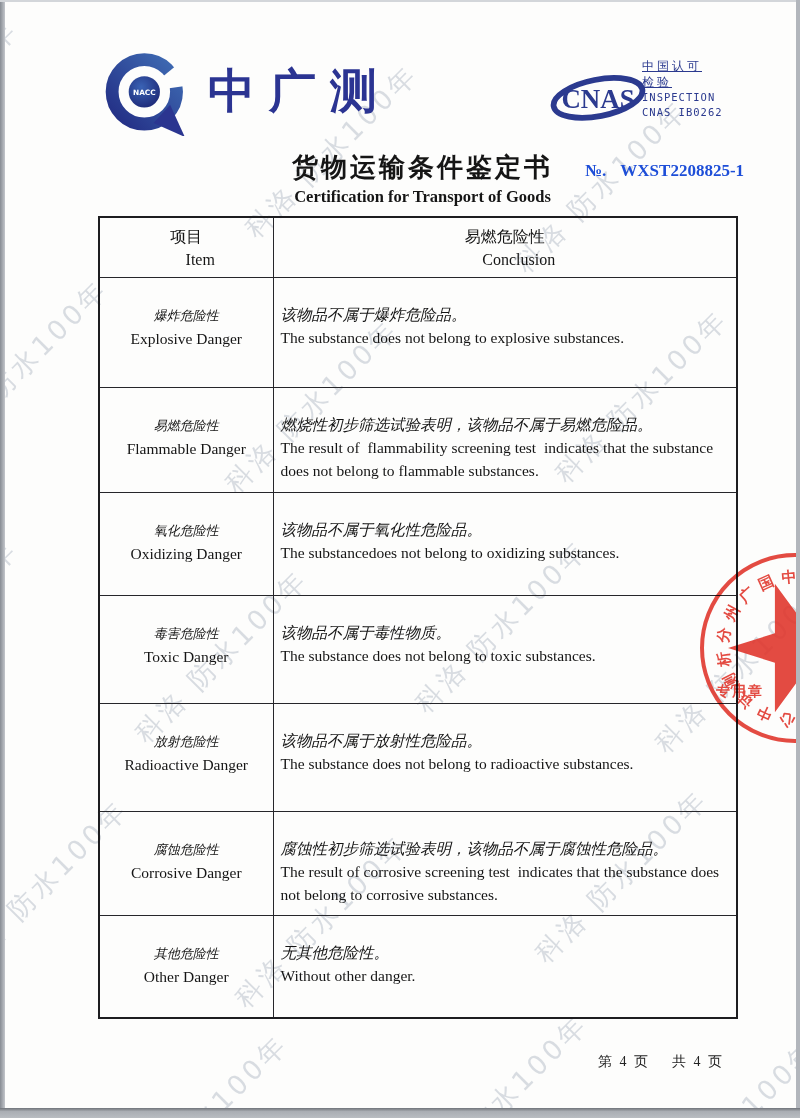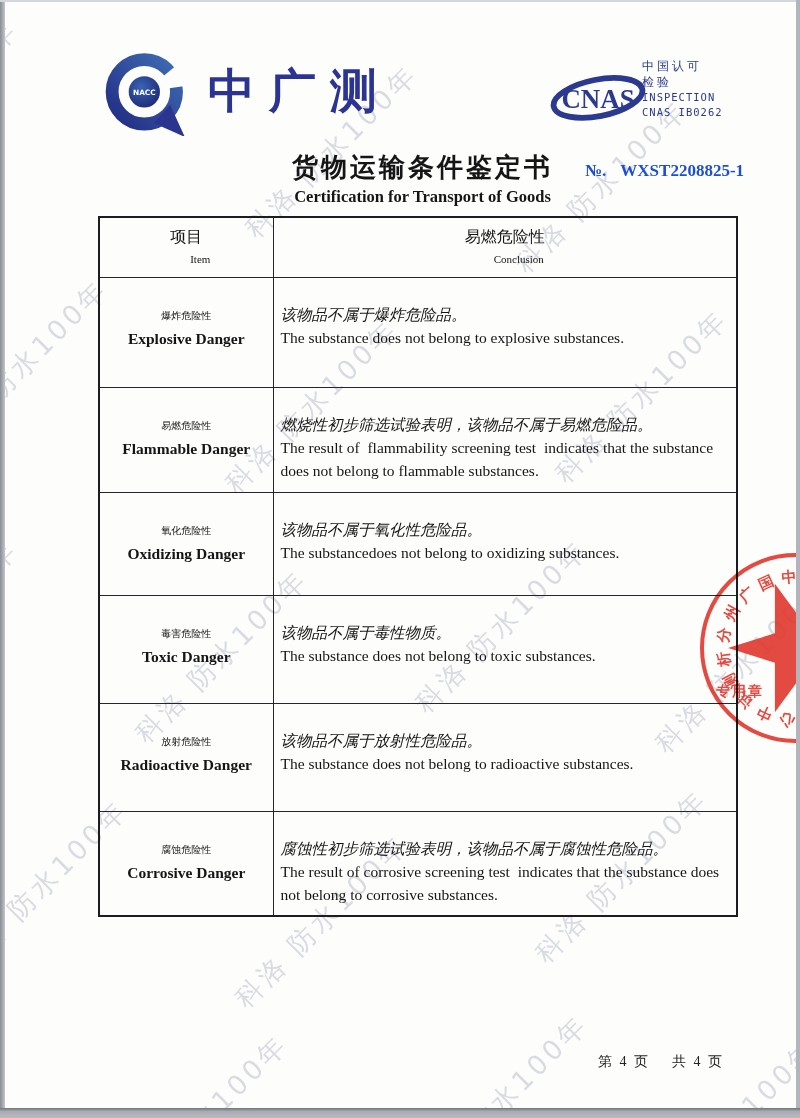--- a/index.html
+++ b/index.html
@@ -27,45 +27,45 @@
 
   .content{position:absolute;left:0;top:0;width:800px;height:1118px;z-index:2;}
 
   
   .q-logo{position:absolute;left:102px;top:44px;width:92px;height:92px;}
   .brand-cn{position:absolute;left:208px;top:60px;font-family:"DejaVu Sans","Liberation Sans",sans-serif;
             font-size:47px;font-weight:700;color:#2b3492;letter-spacing:14px;white-space:nowrap;}
   .cnas-mark{position:absolute;left:550px;top:68px;width:96px;height:56px;}
   .cnas-text{position:absolute;left:642px;top:58px;color:#2b3a8f;
              font-family:"DejaVu Sans Mono","Liberation Mono",monospace;}
-  .cnas-text .l-cn{font-size:12px;letter-spacing:3px;line-height:16px;}
+  .cnas-text .l-cn{font-size:12px;letter-spacing:3px;line-height:16px;text-decoration:underline;}
   .cnas-text .l-en{font-size:10.5px;letter-spacing:1px;line-height:15px;}
 
   
   .title-cn{position:absolute;left:250px;top:150px;width:345px;text-align:center;
             font-size:26px;font-weight:700;letter-spacing:3px;color:#151515;white-space:nowrap;}
   .no-line{position:absolute;left:585px;top:161px;font-size:17px;color:#1d4ed8;white-space:nowrap;font-weight:bold;}
   .no-line .no-val{margin-left:14px;}
   .title-en{position:absolute;left:250px;top:187px;width:345px;text-align:center;
             font-size:16.5px;font-weight:700;color:#151515;white-space:nowrap;}
 
   
   table.cert{position:absolute;left:98px;top:216px;width:638px;border-collapse:collapse;
              table-layout:fixed;color:#151515;}
   table.cert td{border:1.5px solid #26262a;vertical-align:top;padding:0;}
   table.cert{border:2px solid #1d1d20;}
   col.c-item{width:174px;}
   col.c-conc{width:464px;}
   tr.hrow td{height:59px;text-align:center;vertical-align:middle;}
   .hd-cn{font-size:16px;line-height:23px;}
-  .hd-en{font-size:11px;line-height:23px;padding-left:28px;}
+  .hd-en{font-size:16px;line-height:23px;padding-left:28px;}
   td.item-cell{text-align:center;}
   .item-pad{padding-top:26px;}
-  .it-cn{font-size:10px;line-height:23px;}
-  .it-en{font-size:15.5px;line-height:23px;font-weight:bold;}
+  .it-cn{font-size:13px;line-height:23px;font-style:italic;}
+  .it-en{font-size:15.5px;line-height:23px;}
   td.conc-cell{padding:0;}
   .conc-pad{padding:25px 14px 0 7px;}
   .cc-cn{font-size:15.5px;line-height:23px;font-style:italic;}
   .cc-en{font-size:15.5px;line-height:23px;white-space:pre-wrap;}
   tr.r0 td{height:109px}tr.r1 td{height:104px}tr.r2 td{height:102px}tr.r3 td{height:107px}
   tr.r4 td{height:107px}tr.r5 td{height:103px}tr.r6 td{height:101px}
 
   
   .stamp{position:absolute;left:700px;top:553px;width:190px;height:190px;z-index:3;
          opacity:0.88;mix-blend-mode:multiply;}
@@ -250,20 +250,34 @@
             <div class="it-en">Corrosive Danger</div>
                 </div>
           </td>
           <td class="conc-cell">
                 <div class="conc-pad">
             <div class="cc-cn">腐蚀性初步筛选试验表明，该物品不属于腐蚀性危险品。</div>
             <div class="cc-en">The result of corrosive screening test  indicates that the substance does not belong to corrosive substances.</div>
                 </div>
           </td>
         </tr>
+        <tr class="r6">
+          <td class="item-cell">
+                <div class="item-pad">
+            <div class="it-cn">其他危险性</div>
+            <div class="it-en">Other Danger</div>
+                </div>
+          </td>
+          <td class="conc-cell">
+                <div class="conc-pad">
+            <div class="cc-cn">无其他危险性。</div>
+            <div class="cc-en">Without other danger.</div>
+                </div>
+          </td>
+        </tr>
       </tbody>
         </table>
 
       <div class="stamp">
         <div class="stamp-ring"></div>
         <div class="stamp-star"></div>
         <span class="arc-ch ch0">中</span>
         <span class="arc-ch ch1">国</span>
         <span class="arc-ch ch2">广</span>
         <span class="arc-ch ch3">州</span>

